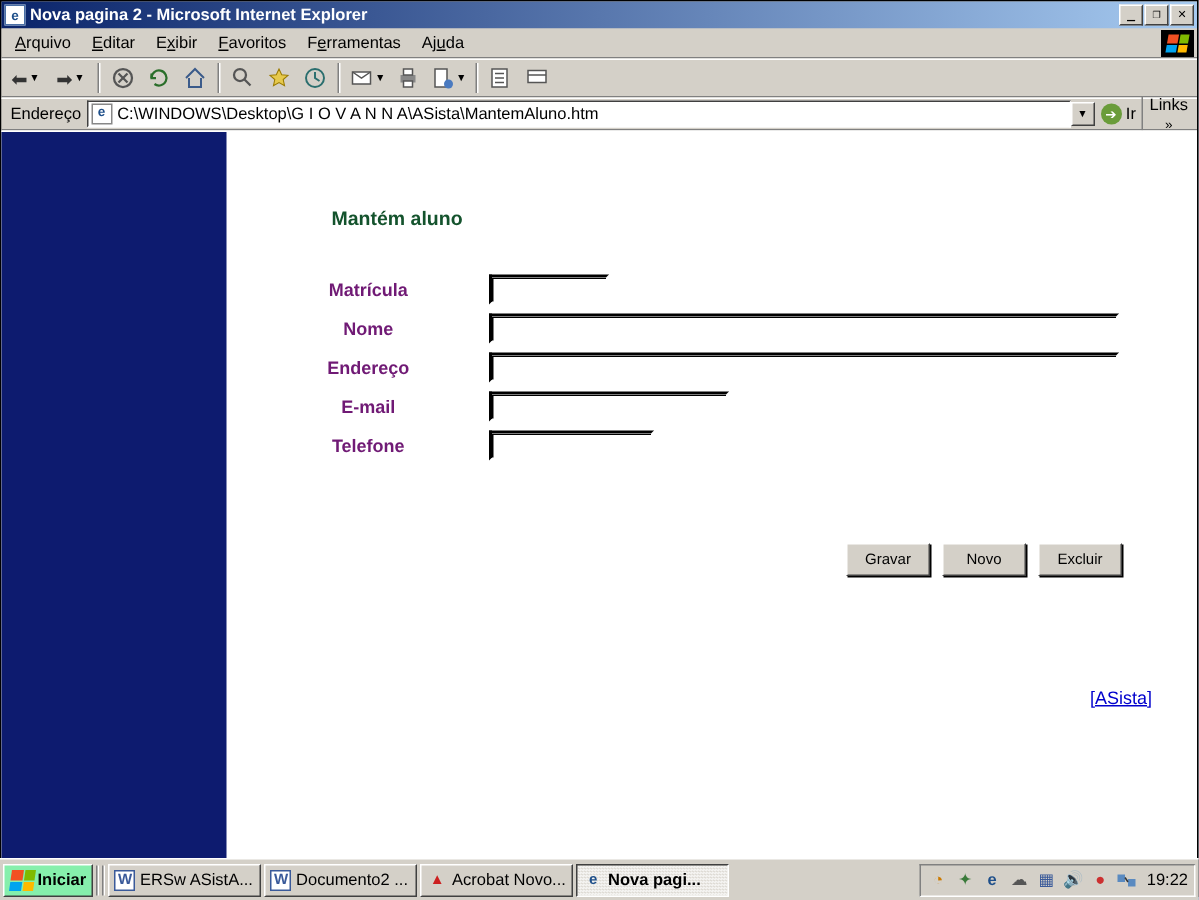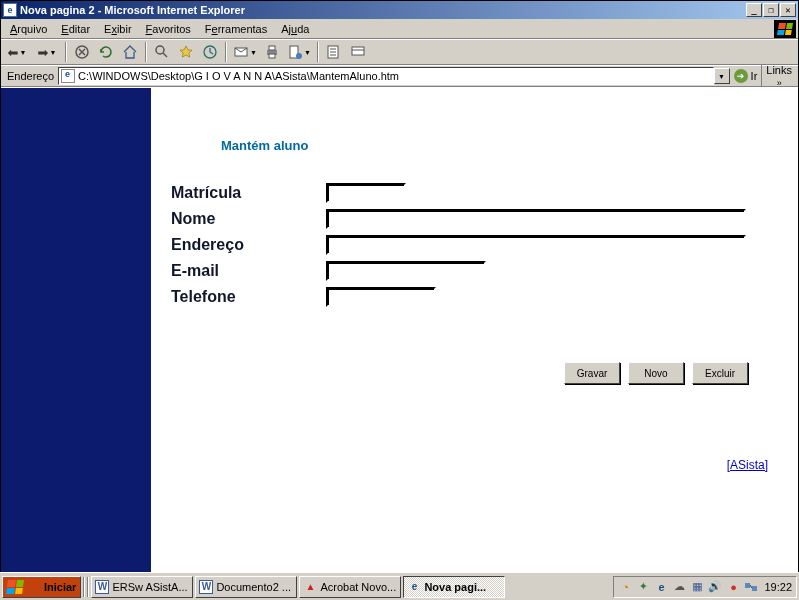--- a/index.html
+++ b/index.html
@@ -183,36 +183,36 @@
 }
 .form-area {
   flex: 1;
   padding: 50px 20px 20px 20px;
   position: relative;
   font-family: Arial, sans-serif;
 }
 .form-title {
   font-weight: bold;
   font-size: 13px;
-  color: #0369a1;
+  color: #14532d;
   margin-left: 50px;
   margin-bottom: 30px;
 }
 .form-row {
   display: flex;
   align-items: center;
   margin-bottom: 6px;
 }
 .form-label {
   width: 155px;
-  text-align: left;
+  text-align: center;
   padding-right: 6px;
-  color: #0f172a;
+  color: #701a75;
   font-weight: bold;
-  font-size: 16px;
+  font-size: 12px;
 }
 .form-input {
   height: 20px;
   background: #fff;
   border: 2px inset #d4d0c8;
   border-top-color: #404040;
   border-left-color: #404040;
   border-right-color: #fff;
   border-bottom-color: #fff;
   box-shadow: inset 1px 1px 0 #000;
@@ -304,25 +304,25 @@
   width: 799px; height: 28px;
   background: #d4d0c8;
   border-top: 1px solid #fff;
   display: flex;
   align-items: center;
   padding: 0 2px;
   gap: 2px;
 }
 .start-btn {
   height: 22px;
-  background: #c2410c;
+  background: #86efac;
   border: 1px solid;
   border-color: #fff #404040 #404040 #fff;
   display: flex; align-items: center;
-  padding: 0 4px; gap: 21px;
+  padding: 0 4px; gap: 2px;
   font-weight: bold;
 }
 .start-logo {
   width: 16px; height: 14px;
   display: grid;
   grid-template-columns: 1fr 1fr;
   grid-template-rows: 1fr 1fr;
   gap: 1px;
   transform: skewX(-8deg);
 }

